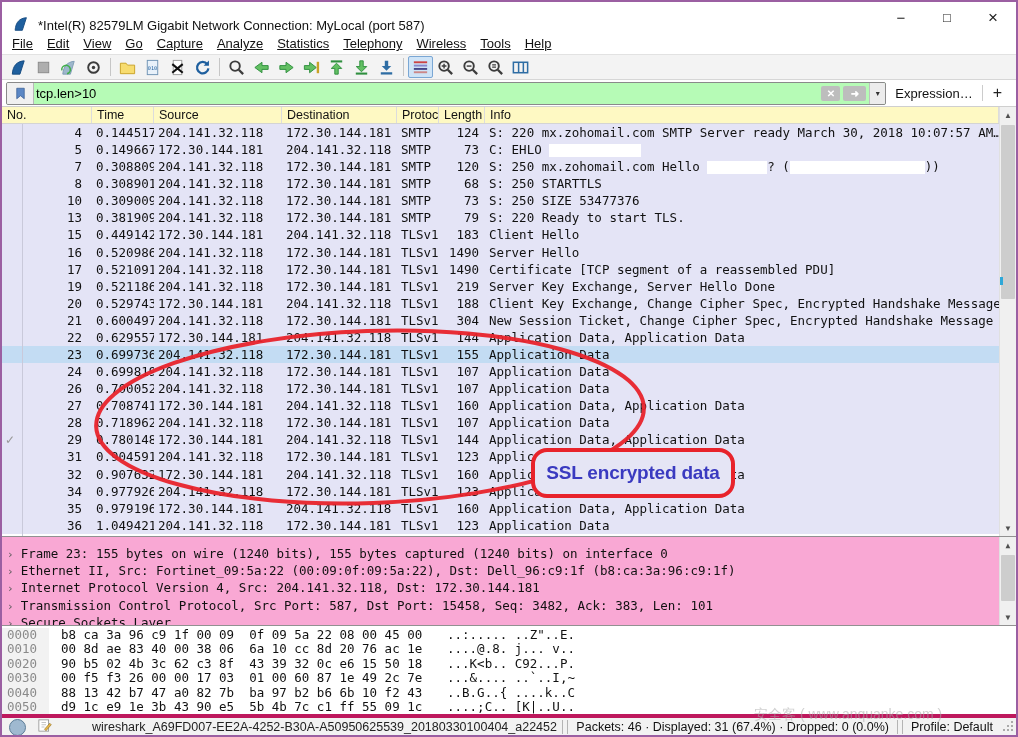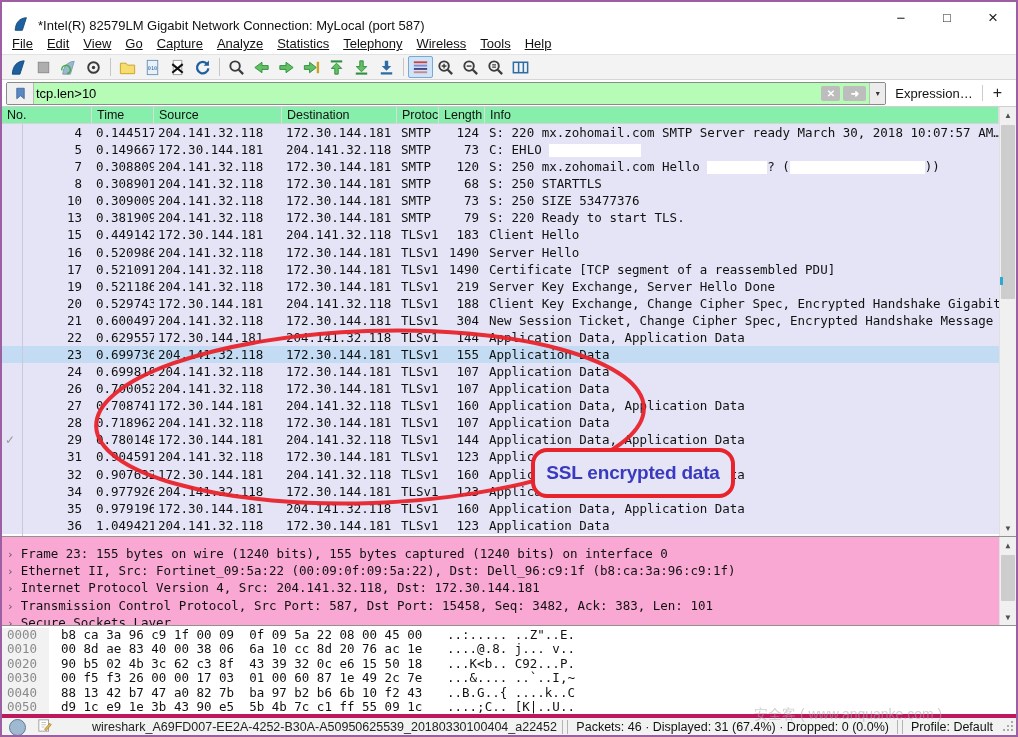--- a/index.html
+++ b/index.html
@@ -34,21 +34,21 @@
   .filter-field input{flex:1;border:none;outline:none;background:transparent;font:13px "Liberation Sans",sans-serif;color:#000;}
   .fbtn{flex:none;width:19px;height:15px;background:#bdbdbd;border-radius:2px;color:#fff;font-size:10px;font-weight:bold;
         display:flex;align-items:center;justify-content:center;margin-right:3px;}
   .caret-zone{flex:none;width:15px;height:100%;background:#ececec;border-left:1px solid #c0c0c0;display:flex;align-items:center;justify-content:center;font-size:8px;color:#333;}
   .expression{font-size:13px;margin:0 9px;white-space:nowrap;}
   .fsep{width:1px;height:16px;background:#cccccc;}
   .plus{font-size:16px;margin:0 10px;color:#222;}
   
   .plist{height:429px;flex:none;position:relative;border-top:1px solid #cfcfcf;overflow:hidden;background:#fff;}
   .pgrid{display:grid;grid-template-columns:90px 62px 128px 115px 42px 46px 1fr;}
-  .phead{height:17px;font-size:12.5px;background:#86efac;border-bottom:1px solid #d4d4d4;width:calc(100% - 17px);box-sizing:border-box;}
+  .phead{height:17px;font-size:12.5px;background:#fef9c3;border-bottom:1px solid #d4d4d4;width:calc(100% - 17px);box-sizing:border-box;}
   .phead > div{border-right:1px solid #dcdcdc;padding-left:5px;line-height:16px;white-space:nowrap;overflow:hidden;}
   .rows{position:absolute;top:17px;left:0;right:17px;bottom:0;overflow:hidden;
         font-family:"DejaVu Sans Mono",monospace;font-size:12.5px;}
   .prow{height:17.08px;line-height:17px;background:var(--row-bg);white-space:nowrap;}
   .prow.sel{background:var(--row-sel);}
   .prow > div{overflow:hidden;white-space:nowrap;}
   .c-no{text-align:right;padding-right:10px;}
   .c-len{text-align:right;padding-right:6px;}
   .c-pad{padding-left:4px;}
   .redact-box{display:inline-block;background:#fff;height:13px;vertical-align:text-bottom;}
@@ -371,21 +371,21 @@
           <div class="c-len">219</div>
           <div class="c-pad">Server Key Exchange, Server Hello Done</div>
         </div>
         <div class="prow pgrid">
           <div class="c-no">20</div>
           <div class="c-pad">0.529743</div>
           <div class="c-pad">172.30.144.181</div>
           <div class="c-pad">204.141.32.118</div>
           <div class="c-pad">TLSv1</div>
           <div class="c-len">188</div>
-          <div class="c-pad">Client Key Exchange, Change Cipher Spec, Encrypted Handshake Gigabit</div>
+          <div class="c-pad">Client Key Exchange, Change Cipher Spec, Encrypted Handshake Message</div>
         </div>
         <div class="prow pgrid">
           <div class="c-no">21</div>
           <div class="c-pad">0.600497</div>
           <div class="c-pad">204.141.32.118</div>
           <div class="c-pad">172.30.144.181</div>
           <div class="c-pad">TLSv1</div>
           <div class="c-len">304</div>
           <div class="c-pad">New Session Ticket, Change Cipher Spec, Encrypted Handshake Message</div>
         </div>

